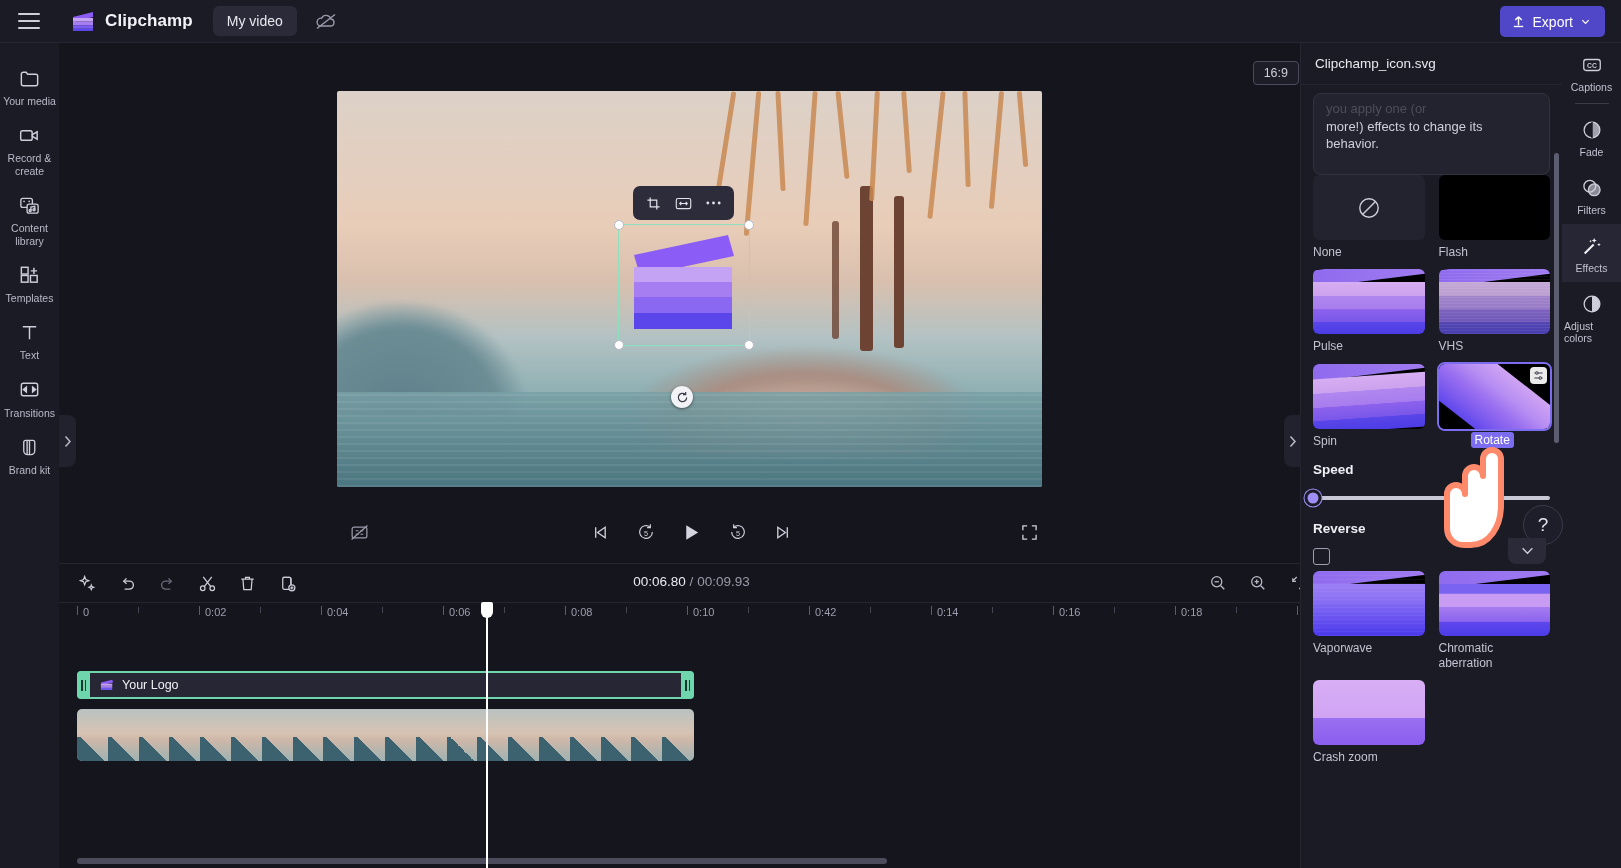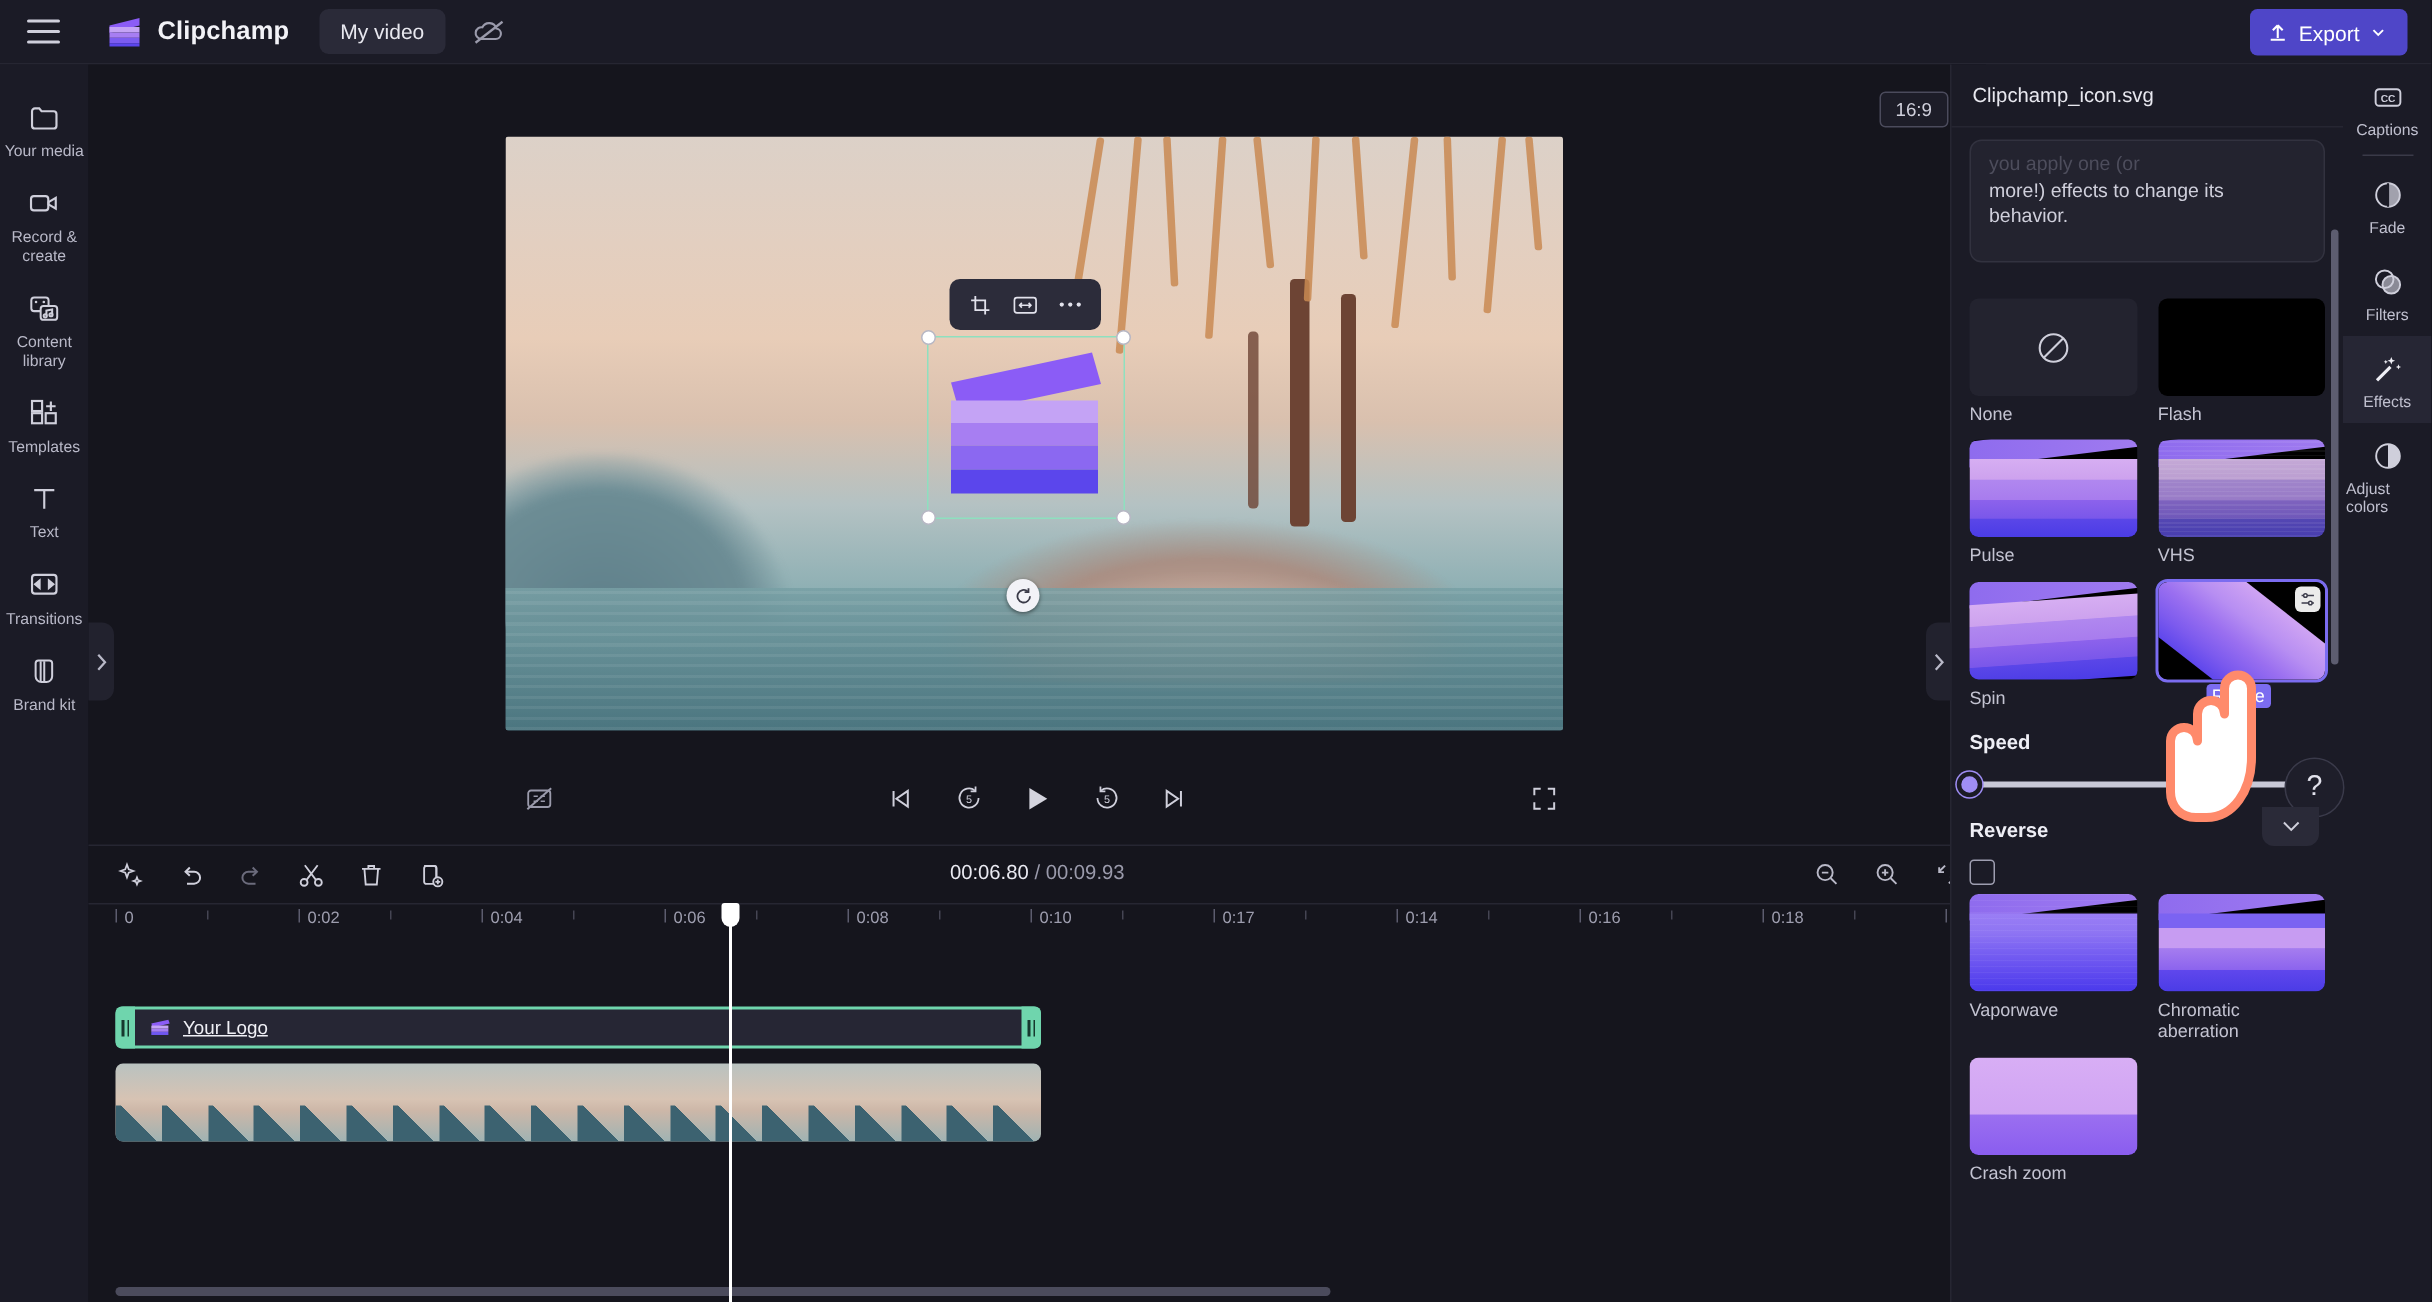--- a/index.html
+++ b/index.html
@@ -162,21 +162,21 @@
     border-top: 1px solid #262632; }
   .tick { position: absolute; top: 3px; width: 1px; height: 9px; background: #5c5c6e; }
   .tick.minor { top: 4px; height: 6px; background: #454553; }
   .tick-lbl { position: absolute; top: 3px; font-size: 11px; color: #9d9dae; }
 
   .tracks { position: absolute; left: 0; top: 62px; width: 1265px; bottom: 0; }
   .clip-logo {
     position: absolute; left: 18px; top: 45px; width: 617px; height: 28px;
     background: #262634; border: 2px solid #6fd5ad; border-radius: 5px;
     display: flex; align-items: center; gap: 7px; padding-left: 20px;
-    font-size: 12.5px; color: #f0f0f6; cursor: pointer; text-decoration: underline;
+    font-size: 12.5px; color: #f0f0f6; cursor: pointer;
   }
   .trim-l, .trim-r {
     position: absolute; top: -2px; height: 28px; width: 13px; background: #6fd5ad;
     display:flex; align-items:center; justify-content:center; cursor: ew-resize;
   }
   .trim-l { left: -2px; border-radius: 4px 0 0 4px; }
   .trim-r { right: -2px; border-radius: 0 4px 4px 0; }
   .trim-bars { display:flex; gap:2px; }
   .trim-bars i { display:block; width:1.5px; height:11px; background:#16382e; }
 
@@ -205,21 +205,21 @@
     background: #1b1b26; border-left: 1px solid #262632;
   }
   .rpanel-head {
     height: 42px; display:flex; align-items:center; padding-left: 14px;
     font-size: 13.5px; color: #e8e8ef; border-bottom: 1px solid #262632;
   }
   .rpanel-body { position:absolute; top: 42px; left:0; right:0; bottom:0; overflow:hidden; padding: 8px 12px 0; }
   .tip-card {
     background: #23232f; border: 1px solid #32323f; border-radius: 8px;
     padding: 6px 12px 24px; font-size: 13px; line-height: 1.35; color: #cfcfdb;
-    margin-bottom: 24px; position: relative; overflow: hidden; height: 82px;
+    margin-bottom: 0; position: relative; overflow: hidden; height: 82px;
   }
   .tip-faded { color: #4d4d5c; }
 
   .fx-grid { display: grid; grid-template-columns: 1fr 1fr; gap: 10px 14px; }
   .fx-item { cursor: pointer; }
   .fx-thumb {
     width: 100%; height: 65px; border-radius: 6px; overflow: hidden;
     background: #1f1f2a; position: relative;
   }
   .fx-thumb.none { background: #23232f; display:flex; align-items:center; justify-content:center; }
@@ -645,21 +645,21 @@
       <div class="tick" style="left:384px;"></div>
         <div class="tick-lbl" style="left:390px;">0:06</div>
       <div class="tick minor" style="left:445px;"></div>
       <div class="tick" style="left:506px;"></div>
         <div class="tick-lbl" style="left:512px;">0:08</div>
       <div class="tick minor" style="left:567px;"></div>
       <div class="tick" style="left:628px;"></div>
         <div class="tick-lbl" style="left:634px;">0:10</div>
       <div class="tick minor" style="left:689px;"></div>
       <div class="tick" style="left:750px;"></div>
-        <div class="tick-lbl" style="left:756px;">0:17</div>
+        <div class="tick-lbl" style="left:756px;">0:42</div>
       <div class="tick minor" style="left:811px;"></div>
       <div class="tick" style="left:872px;"></div>
         <div class="tick-lbl" style="left:878px;">0:14</div>
       <div class="tick minor" style="left:933px;"></div>
       <div class="tick" style="left:994px;"></div>
         <div class="tick-lbl" style="left:1000px;">0:16</div>
       <div class="tick minor" style="left:1055px;"></div>
       <div class="tick" style="left:1116px;"></div>
         <div class="tick-lbl" style="left:1122px;">0:18</div>
       <div class="tick minor" style="left:1177px;"></div>

